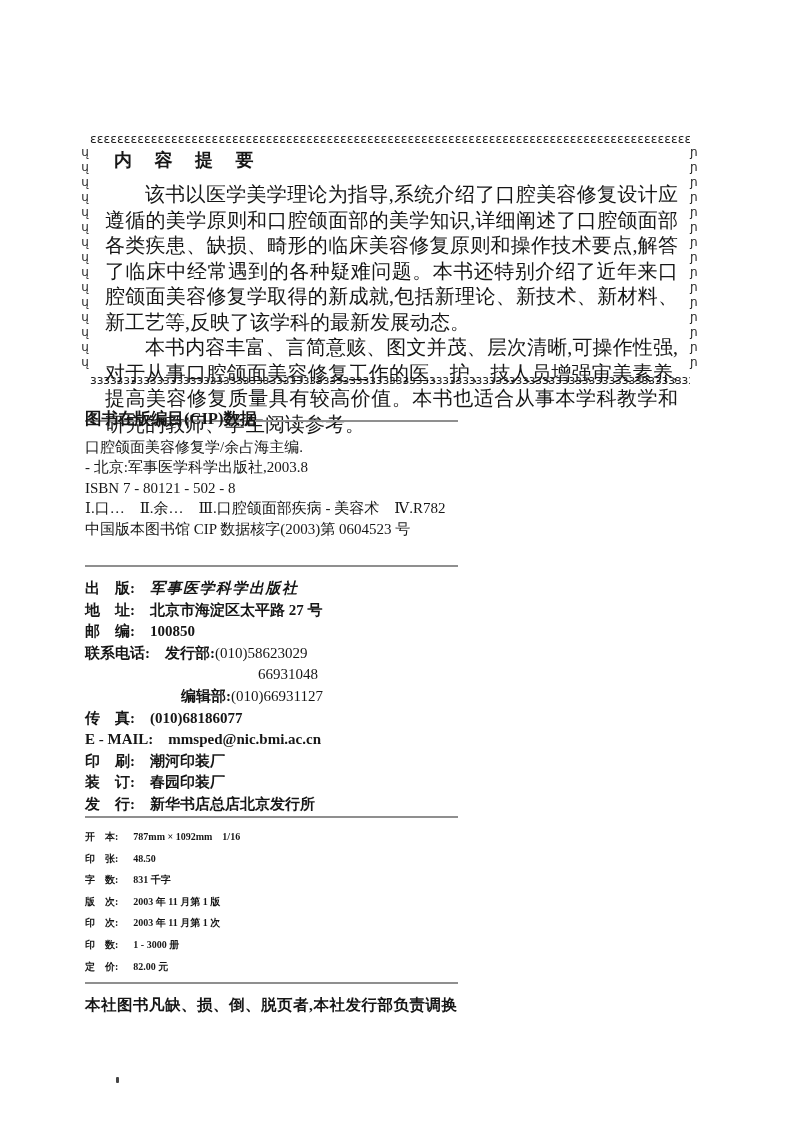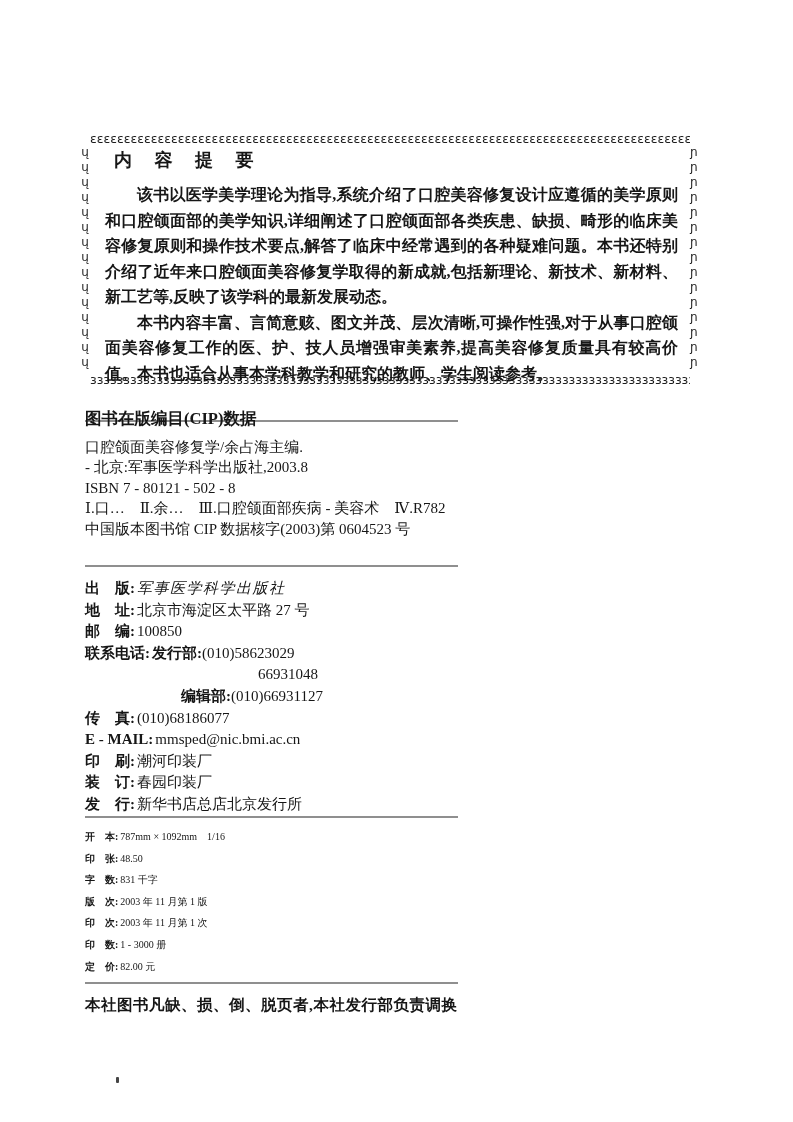--- a/index.html
+++ b/index.html
@@ -12,39 +12,39 @@
   .border-top,.border-bottom{position:absolute;left:12px;right:12px;height:14px;overflow:hidden;
         font-size:12.5px;line-height:13px;white-space:nowrap;text-align:center;}
   .border-top{top:-4px;}
   .border-bottom{bottom:-5px;}
   .border-left,.border-right{position:absolute;top:9px;bottom:9px;width:12px;overflow:hidden;
         font-size:12px;line-height:15px;white-space:pre;text-align:center;}
   .border-left{left:1px;}
   .border-right{right:2px;}
   .notice-content{position:absolute;left:27px;right:24px;top:9px;}
   .notice-title{text-align:left;font-weight:bold;font-size:18px;letter-spacing:9px;margin:3px 0 10px 9px;}
-  .notice-para{margin:0;font-size:16px;line-height:25.5px;text-indent:2em;text-align:justify;font-weight:bold;}
+  .notice-para{margin:0;font-size:20px;line-height:25.5px;text-indent:2em;text-align:justify;}
 
   
   .rule{position:absolute;left:85px;width:373px;height:0;border-top:2px solid #8f8f8f;}
   #rule1{top:420px;}
   #rule2{top:565px;}
   #rule3{top:816px;}
   #rule4{top:982px;}
 
   
   .cip{position:absolute;left:85px;top:408px;width:430px;}
   .cip-title{font-size:16.5px;font-weight:bold;margin:0 0 7px 0;}
   .cip-line{font-size:15px;line-height:20.4px;}
 
   
   .info{position:absolute;left:85px;top:578px;width:440px;}
   .info-row{font-size:15px;line-height:21.6px;white-space:nowrap;}
   .lbl{font-weight:bold;}
-  .val{margin-left:2px;}
+  .val{margin-left:15px;font-weight:bold;}
   .val-kai{font-style:italic;letter-spacing:1.5px;}
   .indent-a{padding-left:173px;}
   .indent-b{padding-left:96px;}
 
   
   .specs{position:absolute;left:85px;top:826px;width:440px;}
   .spec-row{font-size:10px;line-height:21.6px;white-space:nowrap;}
 
   
   .footer-note{position:absolute;left:85px;top:995px;font-size:15.5px;font-weight:bold;letter-spacing:0.5px;text-align:right;}

